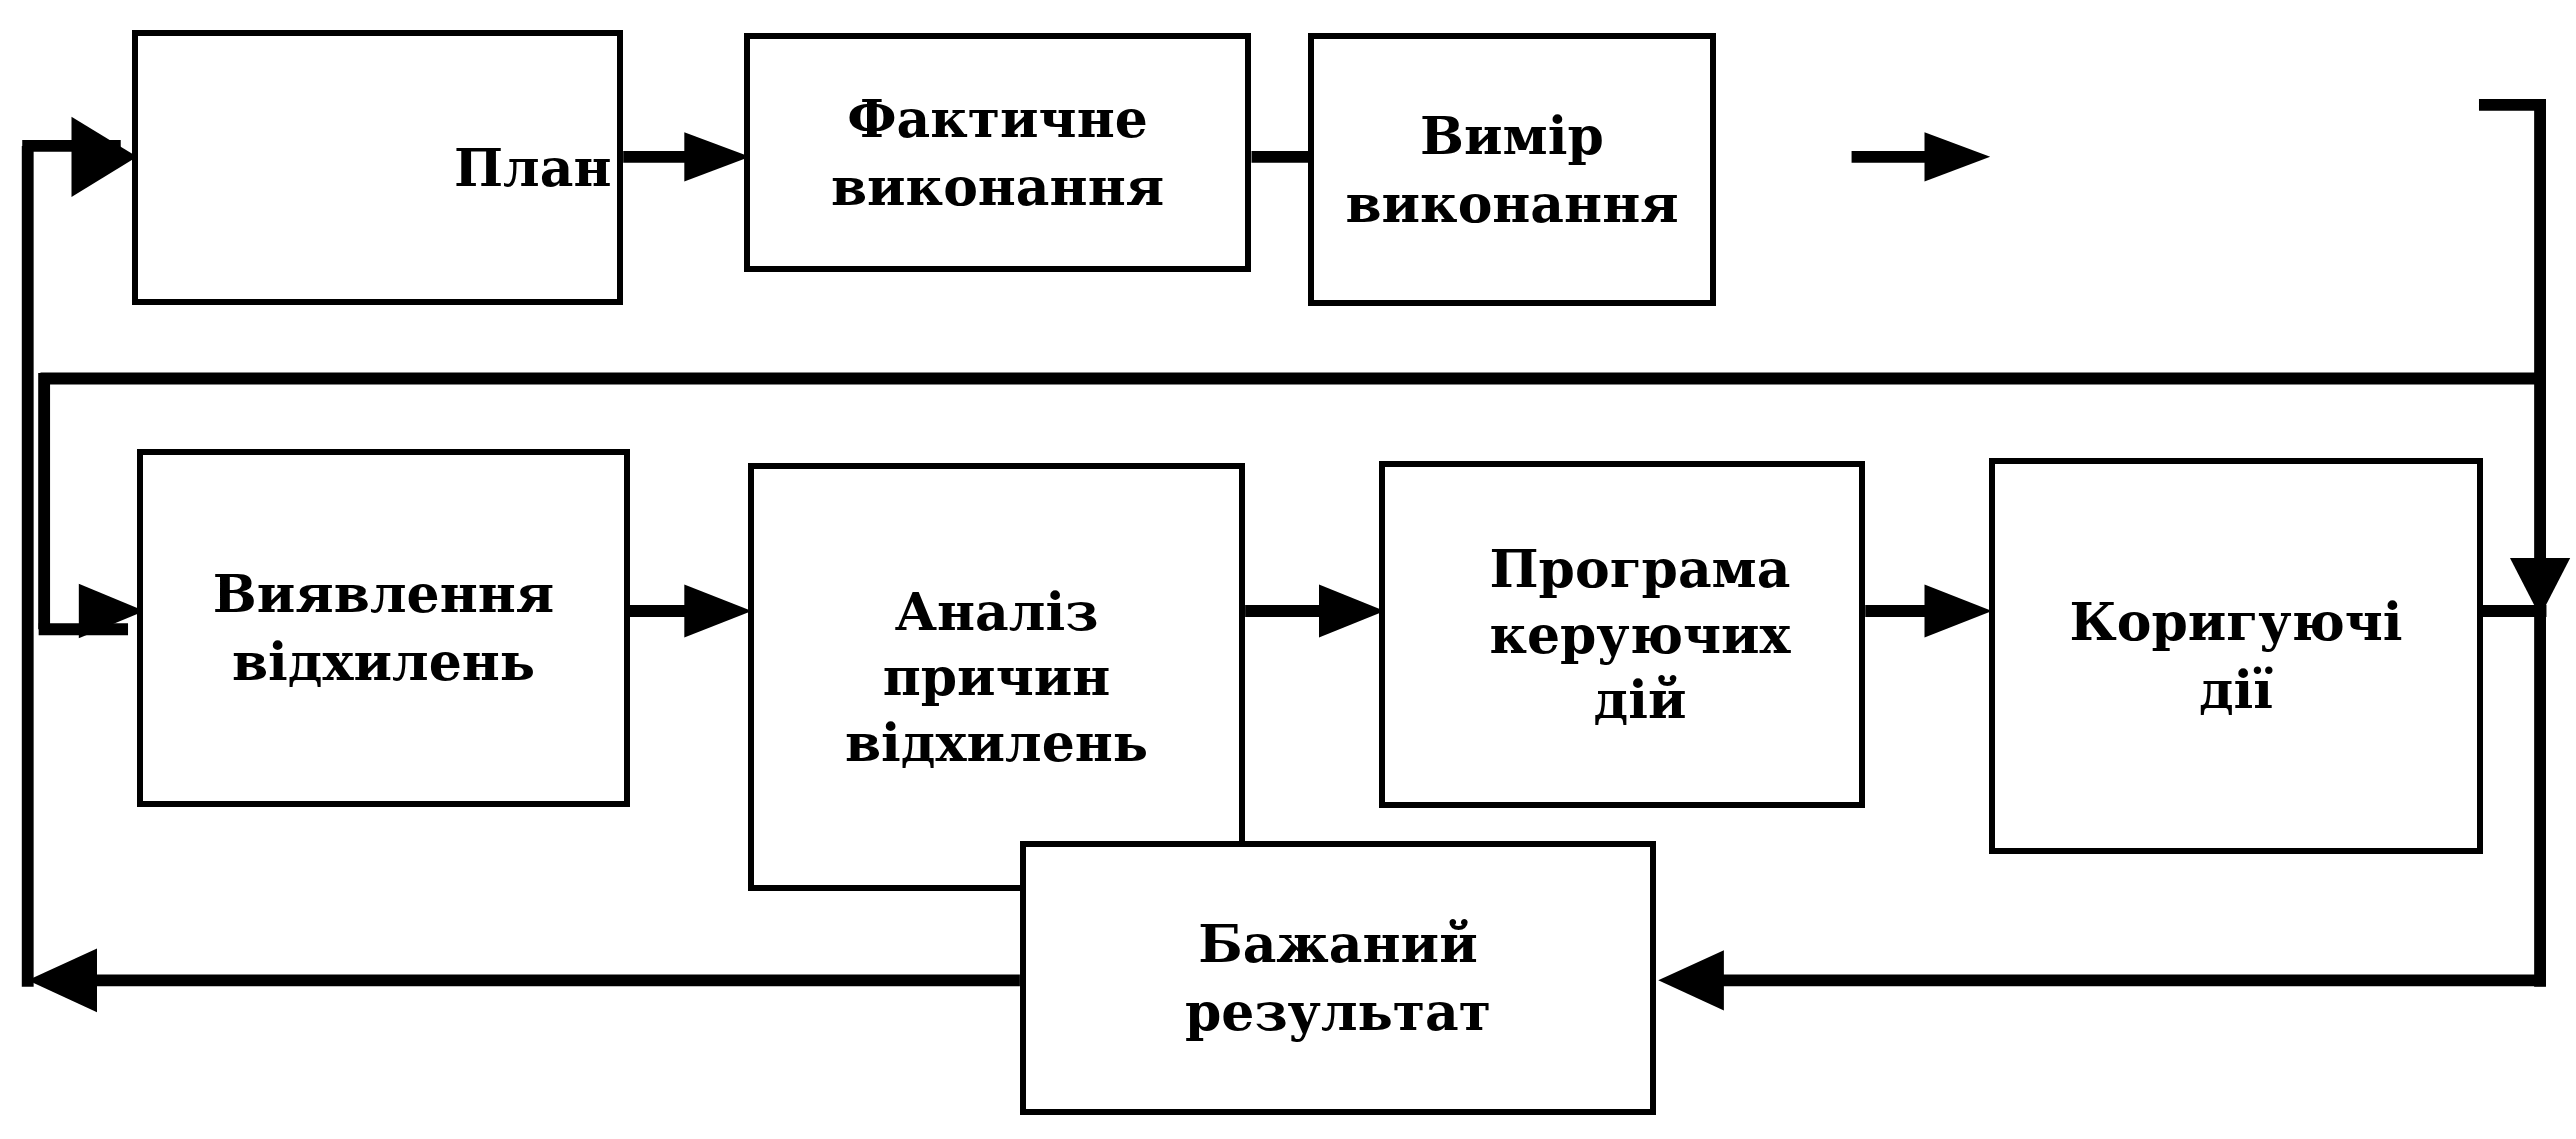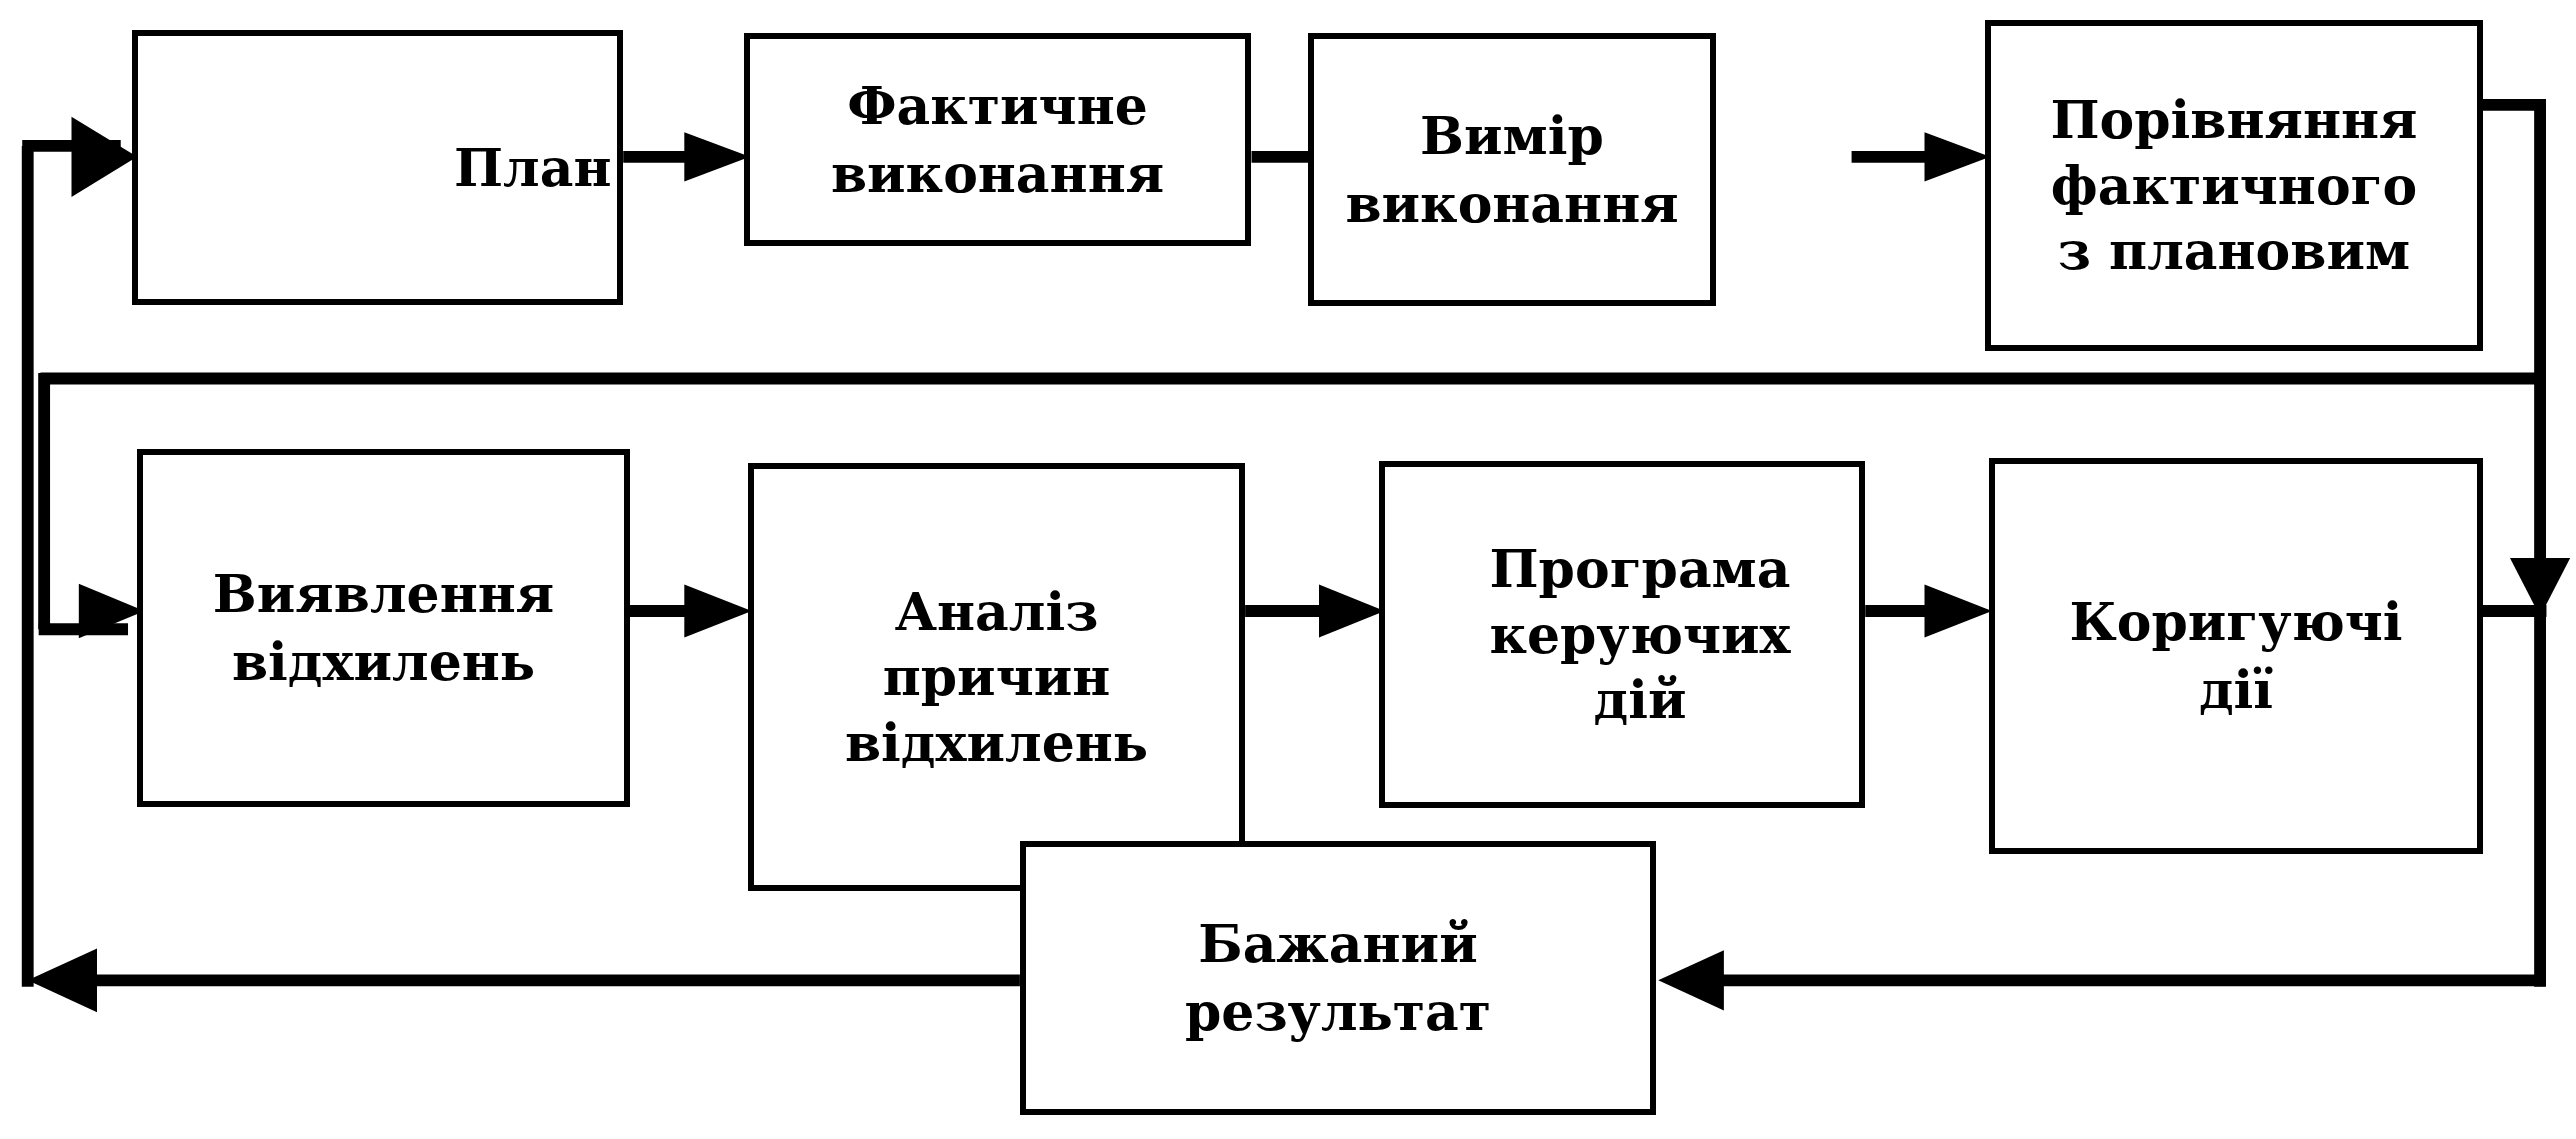--- a/index.html
+++ b/index.html
@@ -101,35 +101,30 @@
 
     <polygon points="1890,1042 1818,1075 1890,1108" fill="#000"></polygon>
 
     <polygon points="106,1040 30,1075 106,1110" fill="#000"></polygon>
   </svg>
 
   <div class="node" style="left:132px; top:30px; width:491px; height:275px;justify-content:flex-end;">
     <span class="node-label">План</span>
   </div>
 
-  <div class="node" style="left:744px; top:33px; width:507px; height:213px;">
+  <div class="node" style="left:744px; top:33px; width:507px; height:239px;">
     <span class="node-label">Фактичне
 виконання</span>
   </div>
 
   <div class="node" style="left:1308px; top:33px; width:408px; height:273px;align-items:center;">
     <span class="node-label">Вимір
 виконання</span>
   </div>
 
-  <div class="node" style="left:1985px; top:20px; width:498px; height:331px;">
-    <span class="node-label tight">Порівняння
-фактичного
-з плановим</span>
-  </div>
 
   <div class="node" style="left:137px; top:449px; width:493px; height:358px;">
     <span class="node-label">Виявлення
 відхилень</span>
   </div>
 
   <div class="node" style="left:748px; top:463px; width:497px; height:428px;">
     <span class="node-label tight">Аналіз
 причин
 відхилень</span>

